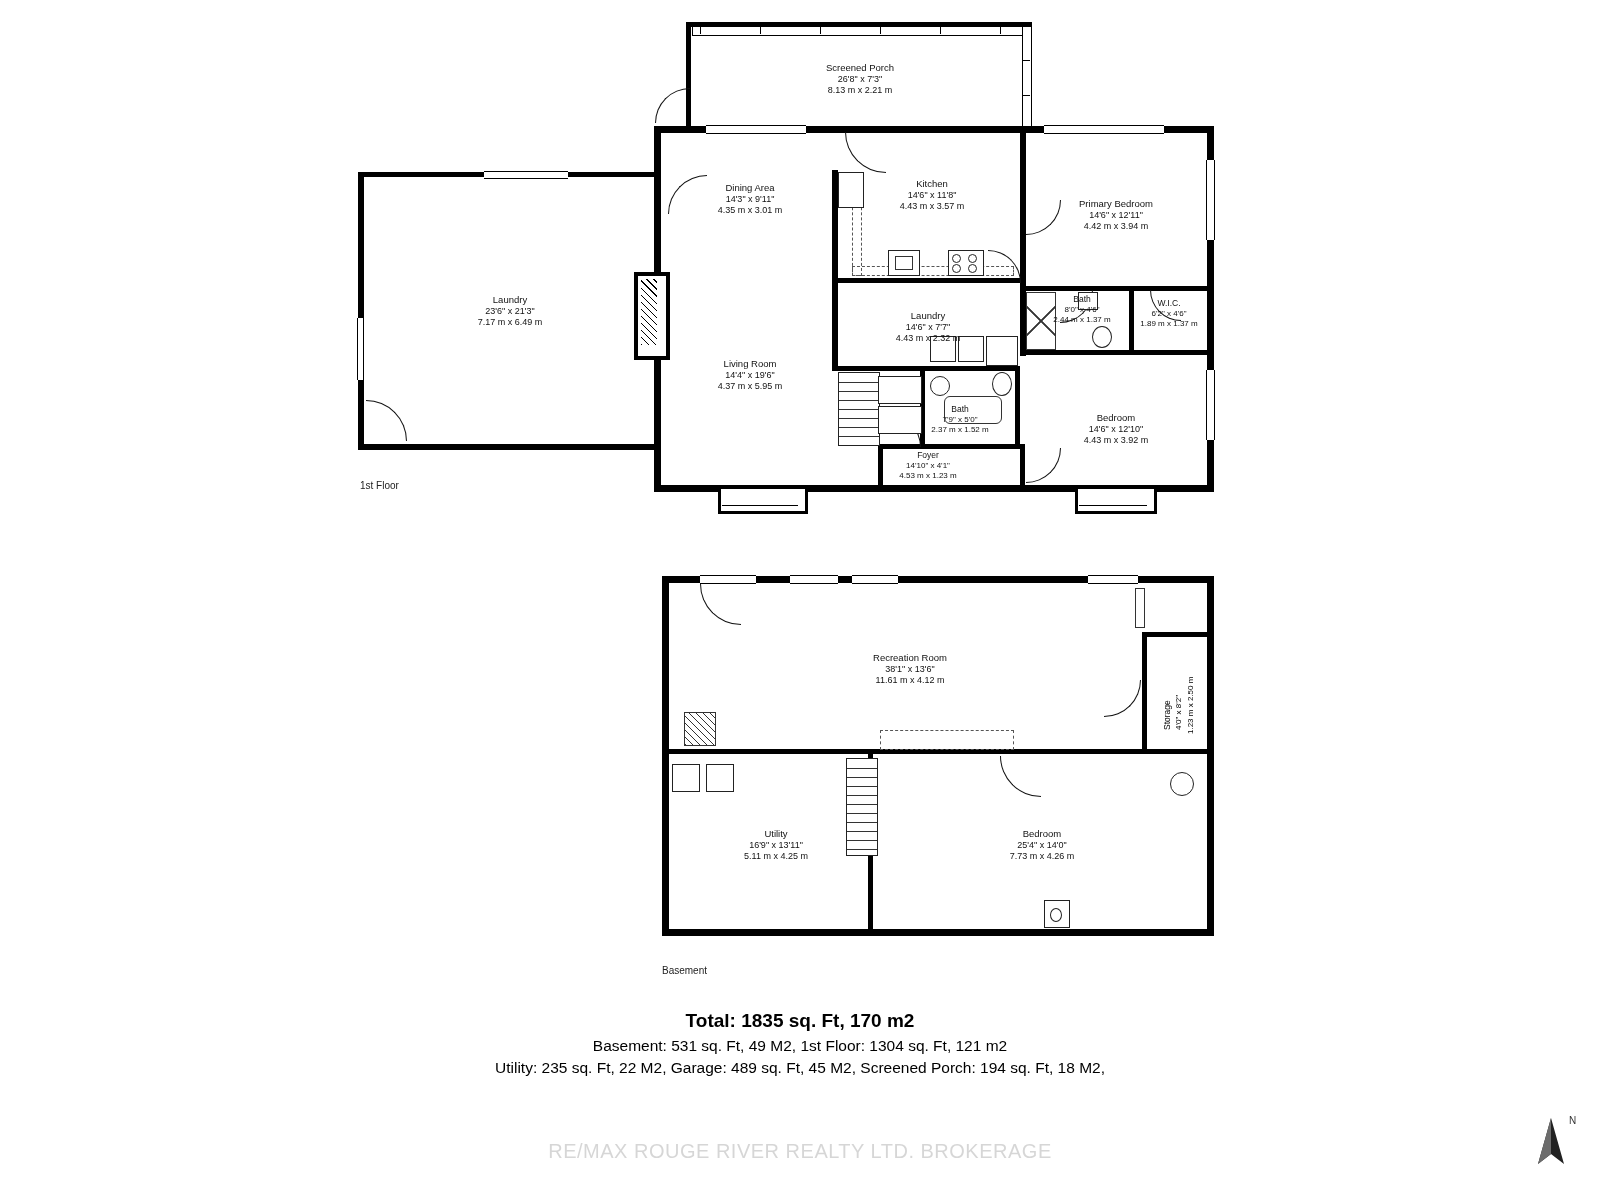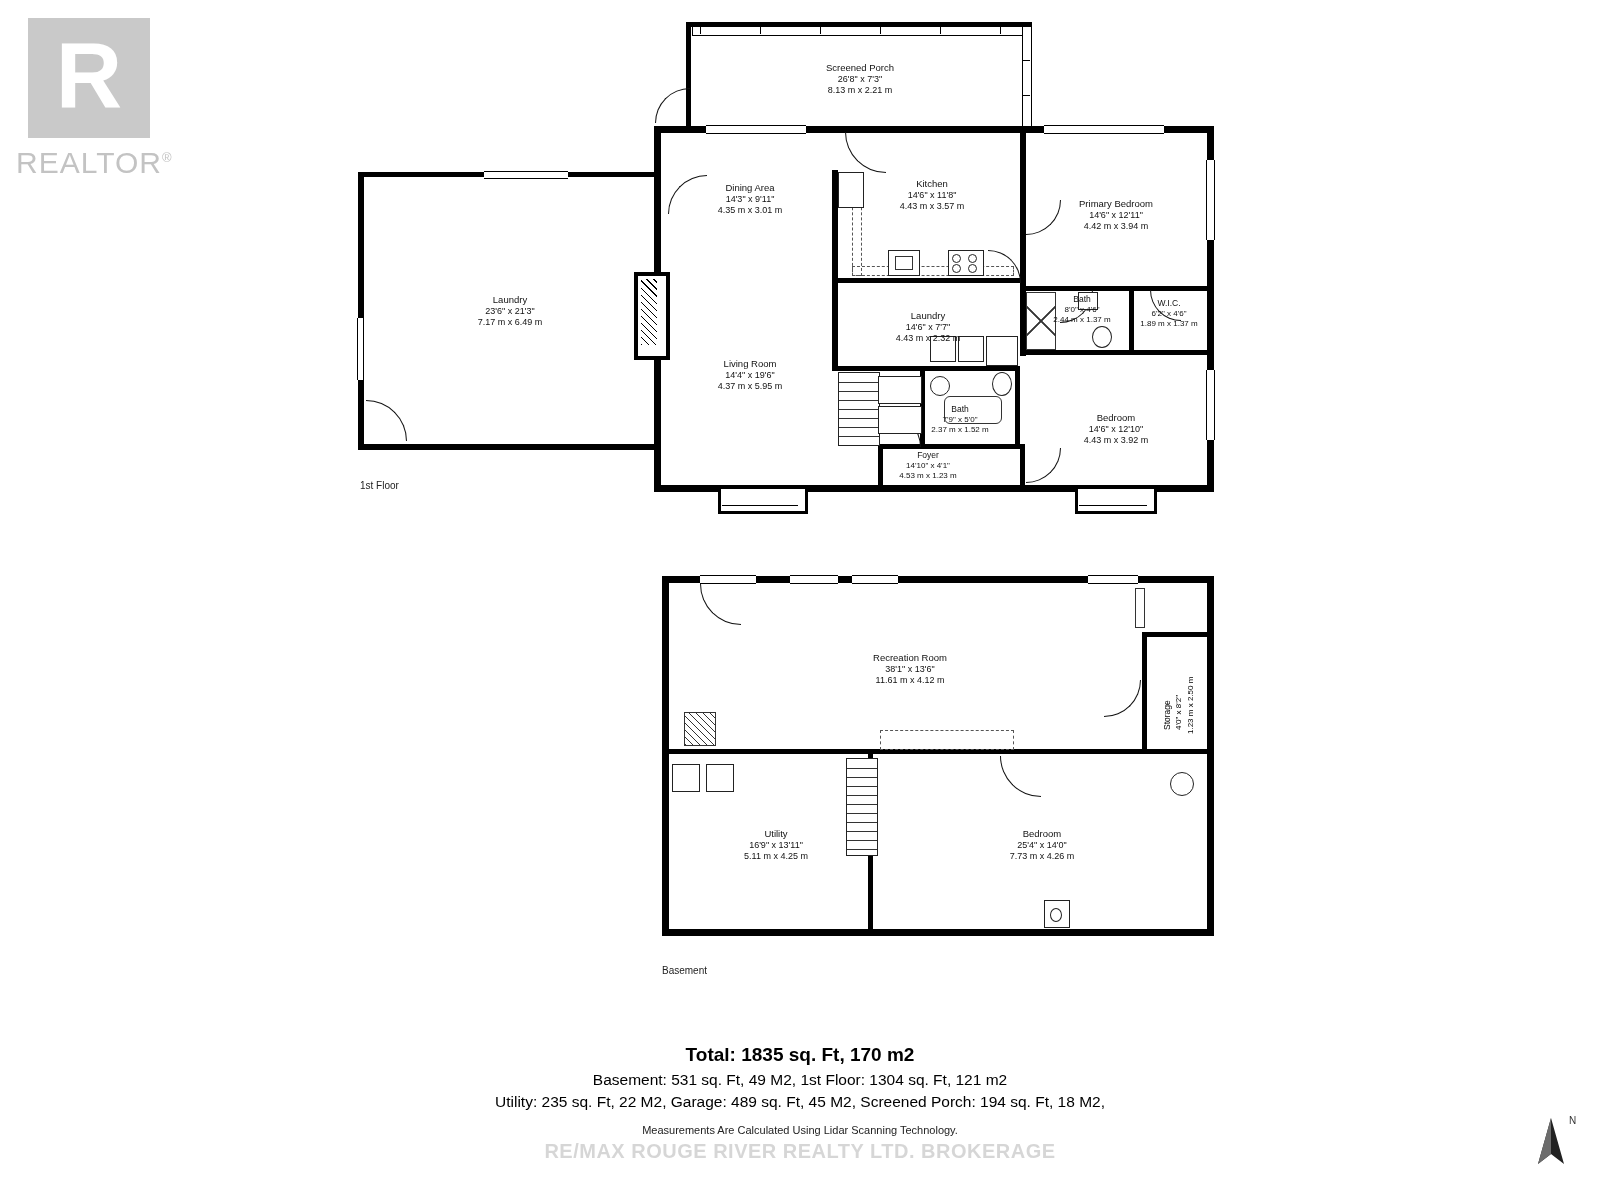--- a/index.html
+++ b/index.html
@@ -40,40 +40,34 @@
   .win{position:absolute;background:#fff;border-top:1px solid #000;border-bottom:1px solid #000;}
   .winv{position:absolute;background:#fff;border-left:1px solid #000;border-right:1px solid #000;}
   .fix{position:absolute;border:1px solid #222;background:#fff;}
   .fixr{position:absolute;border:1px solid #222;background:#fff;border-radius:50%;}
   .dashed{position:absolute;border:1px dashed #555;}
   .stair{position:absolute;border:1px solid #222;background:#fff;}
   .stair i{position:absolute;left:0;right:0;height:0;border-top:1px solid #333;}
 
   
   #summary{position:absolute;left:0;right:0;text-align:center;}
-  #summary .total{font-size:19px;font-weight:bold;margin-bottom:3px;margin-top:34px;}
+  #summary .total{font-size:19px;font-weight:bold;margin-bottom:3px;}
   #summary .line{font-size:15.5px;line-height:1.45;}
   #summary .note{font-size:11px;margin-top:10px;color:#222;}
   #brokerage{
     position:absolute;left:0;right:0;text-align:center;font-size:20px;
-    color:rgba(120,120,120,.30);font-weight:bold;letter-spacing:.5px;
+    color:rgba(120,120,120,.30);font-weight:normal;letter-spacing:.5px;
   }
   #compass{position:absolute;right:22px;bottom:28px;width:54px;height:60px;}
 </style>
 </head>
 <body>
 
 <div class="canvas">
 
-  <div class="abs" id="realtor-watermark">
-    <div class="r-glyph"></div>
-    <div class="r-text">
-      <span>REALTOR</span><sup>®</sup>
-    </div>
-  </div>
 
   <div class="abs" style="left:0;top:0;width:1600px;height:540px;">
 
     <div class="wall" style="left:686px;top:22px;width:346px;height:5px;"></div>
     <div class="wall" style="left:686px;top:22px;width:5px;height:108px;"></div>
     <div class="wall" style="left:1027px;top:22px;width:5px;height:108px;"></div>
     <div class="wall" style="left:686px;top:126px;width:346px;height:4px;"></div>
 
     <div class="abs" style="left:692px;top:26px;width:334px;height:8px;border:1px solid #000;background:#fff;"></div>
     <div class="abs" style="left:1022px;top:26px;width:8px;height:100px;border:1px solid #000;background:#fff;"></div>
@@ -303,21 +297,20 @@
       <div class="d2">7.73 m x 4.26 m</div>
     </div>
 
     <div class="floor-tag" style="left:662px;top:425px;">Basement</div>
   </div>
 
   <div id="summary" style="top:1010px;">
     <div class="total">Total: 1835 sq. Ft, 170 m2</div>
     <div class="line">Basement: 531 sq. Ft, 49 M2, 1st Floor: 1304 sq. Ft, 121 m2</div>
     <div class="line">Utility: 235 sq. Ft, 22 M2, Garage: 489 sq. Ft, 45 M2, Screened Porch: 194 sq. Ft, 18 M2,</div>
-    <div class="note">Measurements Are Calculated Using Lidar Scanning Technology.</div>
   </div>
 
   <div id="brokerage" style="top:1140px;">RE/MAX ROUGE RIVER REALTY LTD. BROKERAGE</div>
 
   <div id="compass">
     <svg viewBox="0 0 54 60" width="54" height="60" aria-hidden="true">
       <polygon points="27,6 40,52 27,42 14,52" fill="#222"></polygon>
       <polygon points="27,6 27,42 14,52" fill="#6c6c6c"></polygon>
       <text x="45" y="12" font-size="10" fill="#333" font-family="Liberation Sans, sans-serif">N</text>
     </svg>

